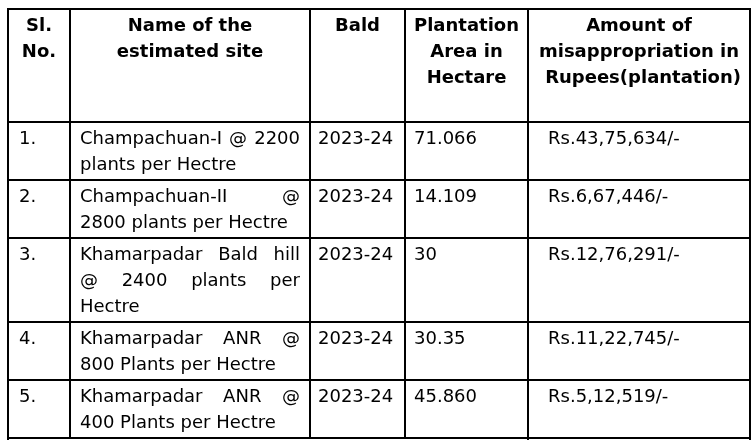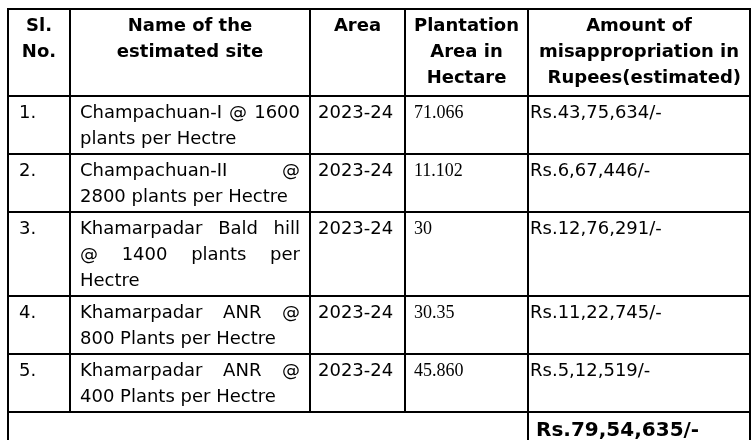--- a/index.html
+++ b/index.html
@@ -41,29 +41,29 @@
   .th-sl { text-align: left; padding-left: 9px; }
   .th-amount { padding-left: 6px; padding-right: 6px; }
   .amount-hdr-line { text-align: center; }
   .amount-hdr-line3 {
     display: flex;
     justify-content: flex-end;
   }
   td.c-sl { padding-left: 10px; }
   td.c-name { text-align: justify; padding-left: 9px; padding-right: 9px; }
   td.c-year { padding-left: 7px; }
-  td.c-area { padding-left: 8px; font-family: Liberation Serif, serif; }
-  td.c-amount { padding-left: 1px; }
+  td.c-area { padding-left: 8px; }
+  td.c-amount { padding-left: 19px; }
   td.c-total {
     font-weight: bold;
     font-size: 20px;
     padding-left: 7px;
     line-height: 28px;
   }
-  tr.r-hdr  { height: 87px; }
+  tr.r-hdr  { height: 113px; }
   tr.r-2l   { height: 55px; }
   tr.r-3l   { height: 76px; }
   tr.r-tot  { height: 42px; }
 </style>
 </head>
 <body>
 
 <table class="misapp">
   <colgroup>
     <col style="width:62px">
@@ -71,52 +71,52 @@
     <col style="width:95px">
     <col style="width:120px">
     <col style="width:222px">
   </colgroup>
   <thead>
     <tr class="r-hdr">
       <th class="th-sl prewrap">Sl.
 No.</th>
       <th class="prewrap">Name of the
 estimated site</th>
-      <th>Area</th>
+      <th>Bald</th>
       <th class="prewrap">Plantation
 Area in
 Hectare</th>
       <th class="th-amount">
         <div class="amount-hdr-line">Amount of</div>
         <div class="amount-hdr-line">misappropriation in</div>
         <div class="amount-hdr-line3">
           <span>Rupees</span>
-          <span>(estimated)</span>
+          <span>(plantation)</span>
         </div>
       </th>
     </tr>
   </thead>
   <tbody>
     <tr class="r-2l">
       <td class="c-sl">1.</td>
-      <td class="c-name">Champachuan-I @ 1600 plants per Hectre</td>
+      <td class="c-name">Champachuan-I @ 2200 plants per Hectre</td>
       <td class="c-year">2023-24</td>
       <td class="c-area">71.066</td>
       <td class="c-amount">Rs.43,75,634/-</td>
     </tr>
     <tr class="r-2l">
       <td class="c-sl">2.</td>
       <td class="c-name">Champachuan-II @ 2800 plants per Hectre</td>
       <td class="c-year">2023-24</td>
-      <td class="c-area">11.102</td>
+      <td class="c-area">14.109</td>
       <td class="c-amount">Rs.6,67,446/-</td>
     </tr>
     <tr class="r-3l">
       <td class="c-sl">3.</td>
-      <td class="c-name">Khamarpadar Bald hill @ 1400 plants per Hectre</td>
+      <td class="c-name">Khamarpadar Bald hill @ 2400 plants per Hectre</td>
       <td class="c-year">2023-24</td>
       <td class="c-area">30</td>
       <td class="c-amount">Rs.12,76,291/-</td>
     </tr>
     <tr class="r-2l">
       <td class="c-sl">4.</td>
       <td class="c-name">Khamarpadar ANR @ 800 Plants per Hectre</td>
       <td class="c-year">2023-24</td>
       <td class="c-area">30.35</td>
       <td class="c-amount">Rs.11,22,745/-</td>

